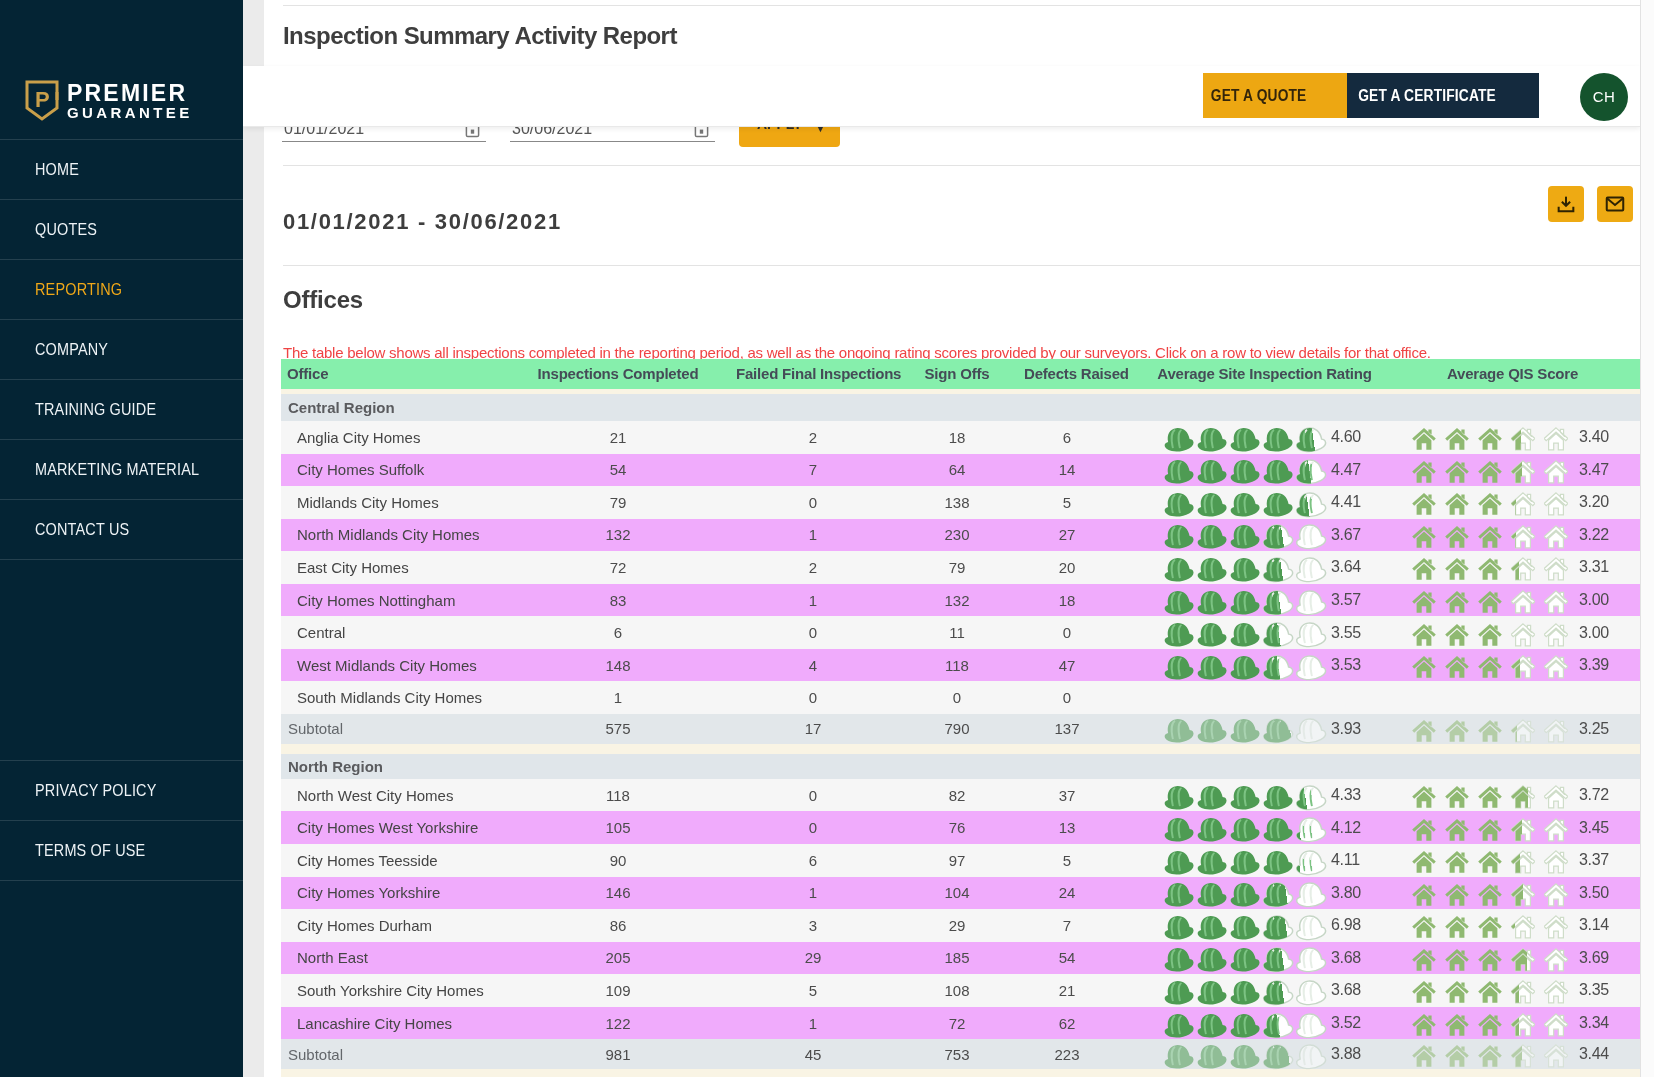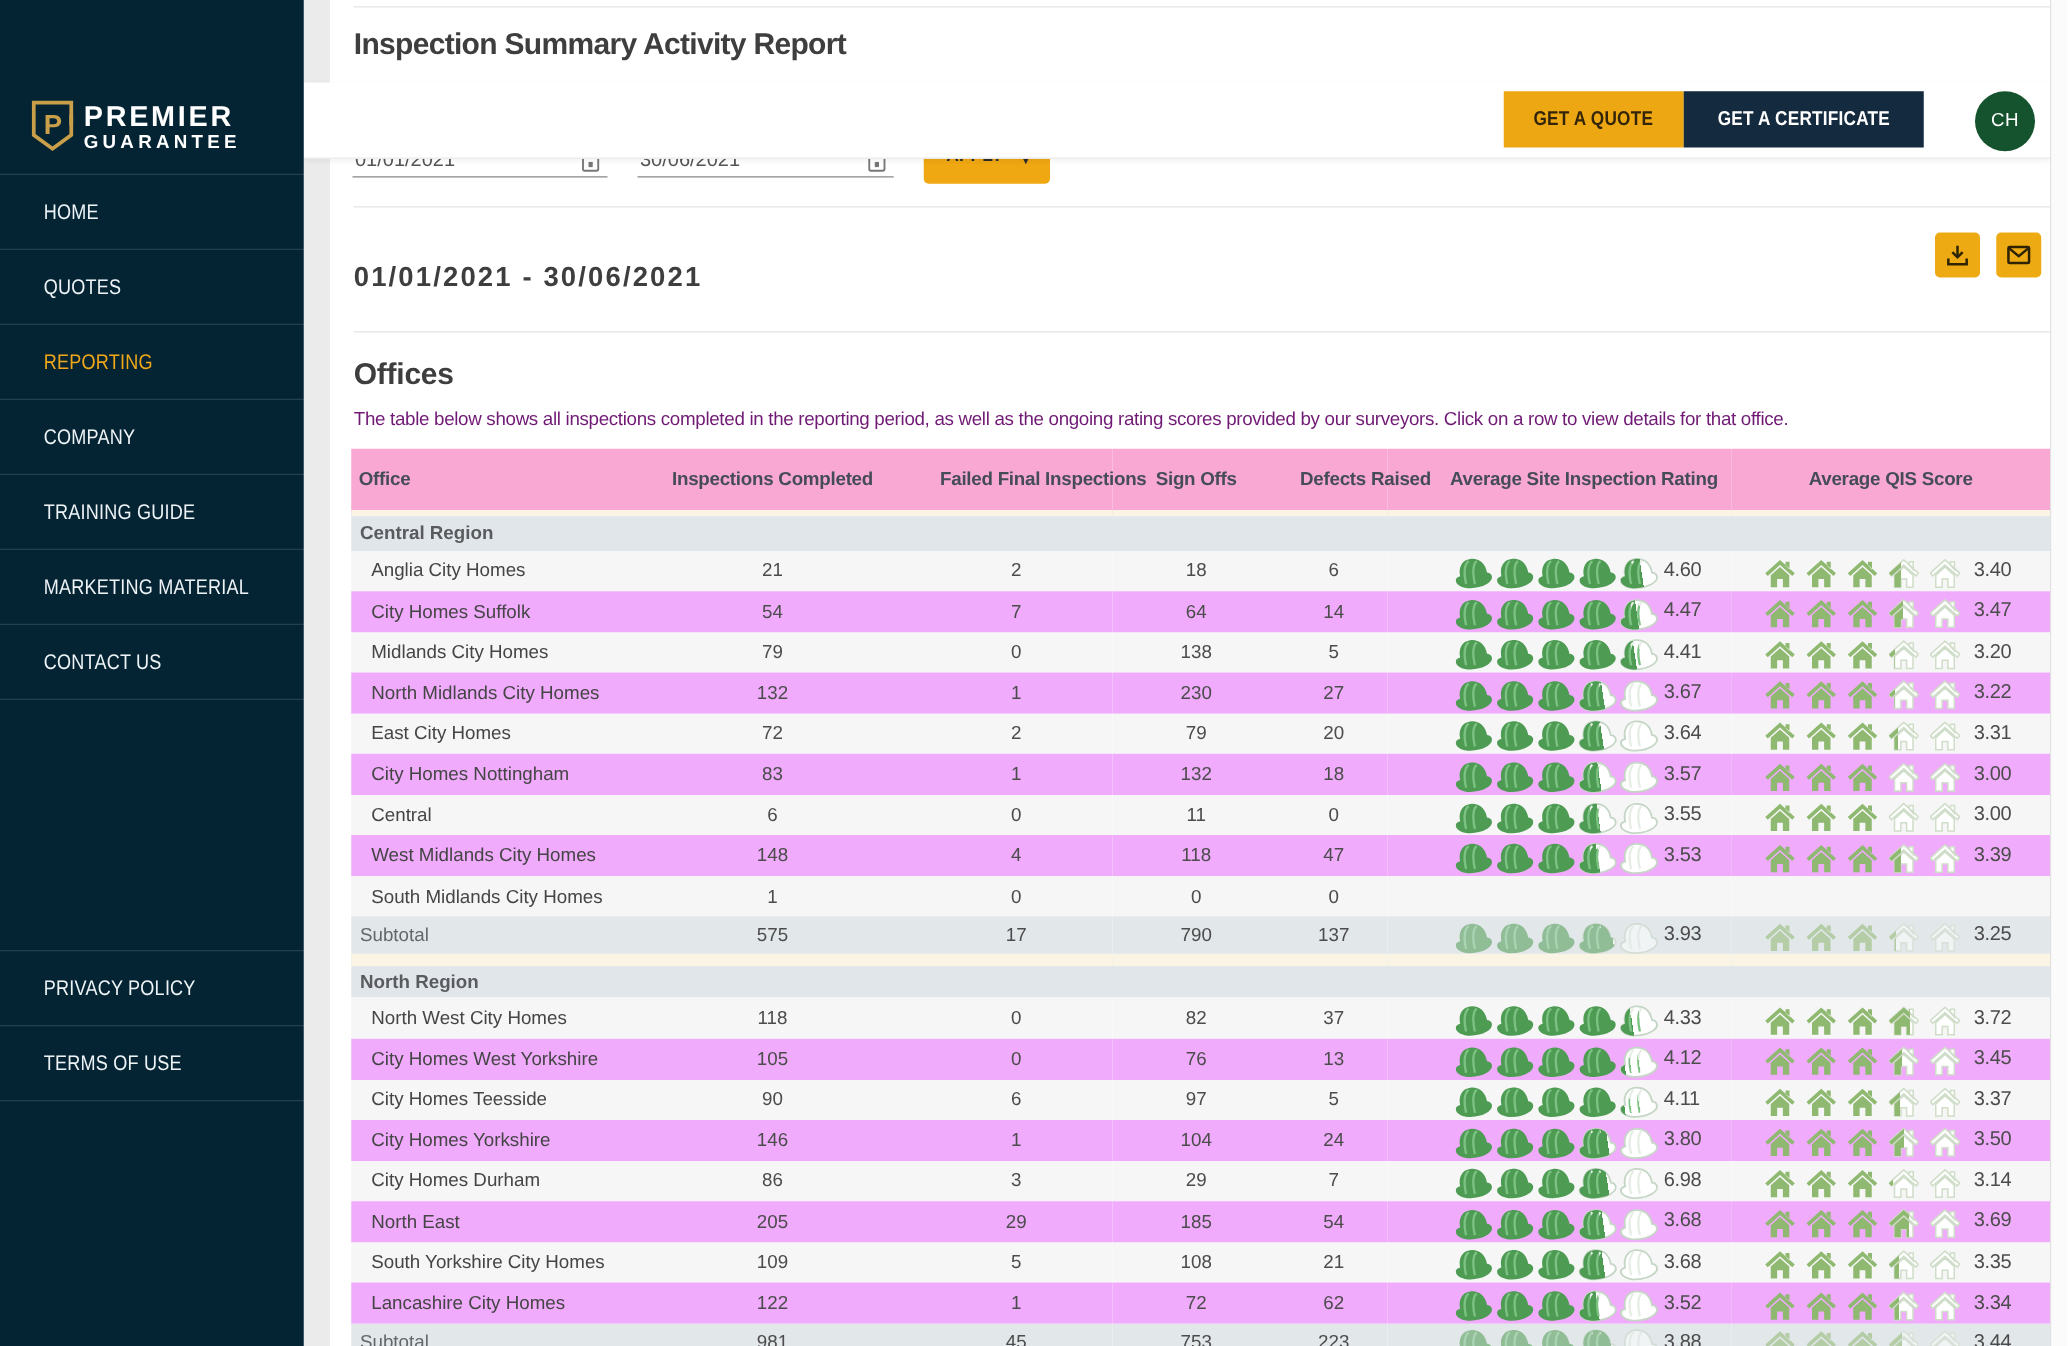--- a/index.html
+++ b/index.html
@@ -15,40 +15,40 @@
 #gut{position:absolute;left:243px;top:0;width:21px;height:1077px;background:#ebebeb;z-index:1}
 #sb{position:absolute;right:0;top:0;width:14px;height:1077px;background:#fbfbfb;border-left:1px solid #e2e2e2;z-index:40}
 
 .hr{position:absolute;left:283px;width:1357px;height:0;border-top:1px solid #e3e3e3}
 h1{position:absolute;left:283px;top:22px;font-size:24px;color:#3e3e3e;letter-spacing:-.55px}
 h2{font-size:24px;color:#3e3e3e;letter-spacing:-.2px}
 
 #bar{position:absolute;left:243px;top:66px;width:1397px;height:61px;background:#fff;z-index:20;border-bottom:1px solid #e9e9e9;box-shadow:0 2px 5px rgba(0,0,0,.07)}
 #hello{position:absolute;left:75px;top:0;line-height:60px;font-size:15px;color:#8d8d8d;letter-spacing:-.45px}
 #hello b{color:#27425c}
-.btn{position:absolute;top:7px;height:45px;font-weight:bold;font-size:16px;letter-spacing:.2px;text-align:center;line-height:45px}
+.btn{position:absolute;top:7px;height:45px;font-weight:bold;font-size:16px;letter-spacing:.2px;text-align:left;line-height:45px}
 .bt{display:inline-block;transform:scaleX(.86)}
 #bq{left:960px;width:144px;background:#eda712;color:#33250a}
 #bc{left:1104px;width:192px;background:#142a3e;color:#fff}
 #ch{position:absolute;left:1337px;top:7px;width:48px;height:48px;border-radius:50%;background:#14532d;color:#fff;font-weight:normal;font-size:15px;text-align:center;line-height:48px;letter-spacing:.3px}
 
 .fld{position:absolute;top:100px;height:42px;border-bottom:1px solid #888;z-index:5}
 .fld .tx{position:absolute;left:2px;bottom:3px;font-size:16px;color:#555}
 .cal{position:absolute;right:6px;bottom:3px;width:15px;height:15px}
 #f1{left:282px;width:204px}
 #f2{left:510px;width:205px}
 #apply{position:absolute;left:739px;top:111px;width:101px;height:36px;background:#efa712;border-radius:4px;z-index:5;color:#2c2c2c;font-weight:bold;font-size:14px;line-height:24px}
 
 .yb{position:absolute;top:186px;width:36px;height:36px;background:#eeaa13;border-radius:4px;z-index:5}
 .yb svg{position:absolute;left:7px;top:7px;width:22px;height:22px}
 
-#desc{position:absolute;left:283px;top:327px;font-size:15px;color:#701a75;letter-spacing:-.25px}
+#desc{position:absolute;left:283px;top:344px;font-size:15px;color:#ef4444;letter-spacing:-.25px}
 
 #tbl{position:absolute;left:281px;top:359px;width:1359px;border-collapse:collapse;table-layout:fixed;font-size:15px}
-#tbl th{background:#f9a8d4;height:32px;font-size:15px;color:#454c57;font-weight:bold;text-align:center;padding:16px;white-space:nowrap;letter-spacing:-.2px}
+#tbl th{background:#86efac;height:32px;font-size:15px;color:#454c57;font-weight:bold;text-align:center;padding:0;white-space:nowrap;letter-spacing:-.2px}
 #tbl th.h1{text-align:left;padding-left:6px}
 #tbl td{padding:0}
 #tbl .dr td{height:32.55px}
 .dr.odd{background:#f6f6f6}
 .dr.even{background:#f0abfc}
 .on{padding-left:16px!important;color:#454545}
 .nc{text-align:center;color:#4c4c4c}
 .rr{background:#e0e6ea;border-top:5px solid #f9f4e4}
 #tbl .rr td{height:30px;padding-left:7px!important;font-weight:bold;color:#5a5b5e}
 .sr{background:#e2e7ea;border-bottom:10px solid #f9f4e4}

